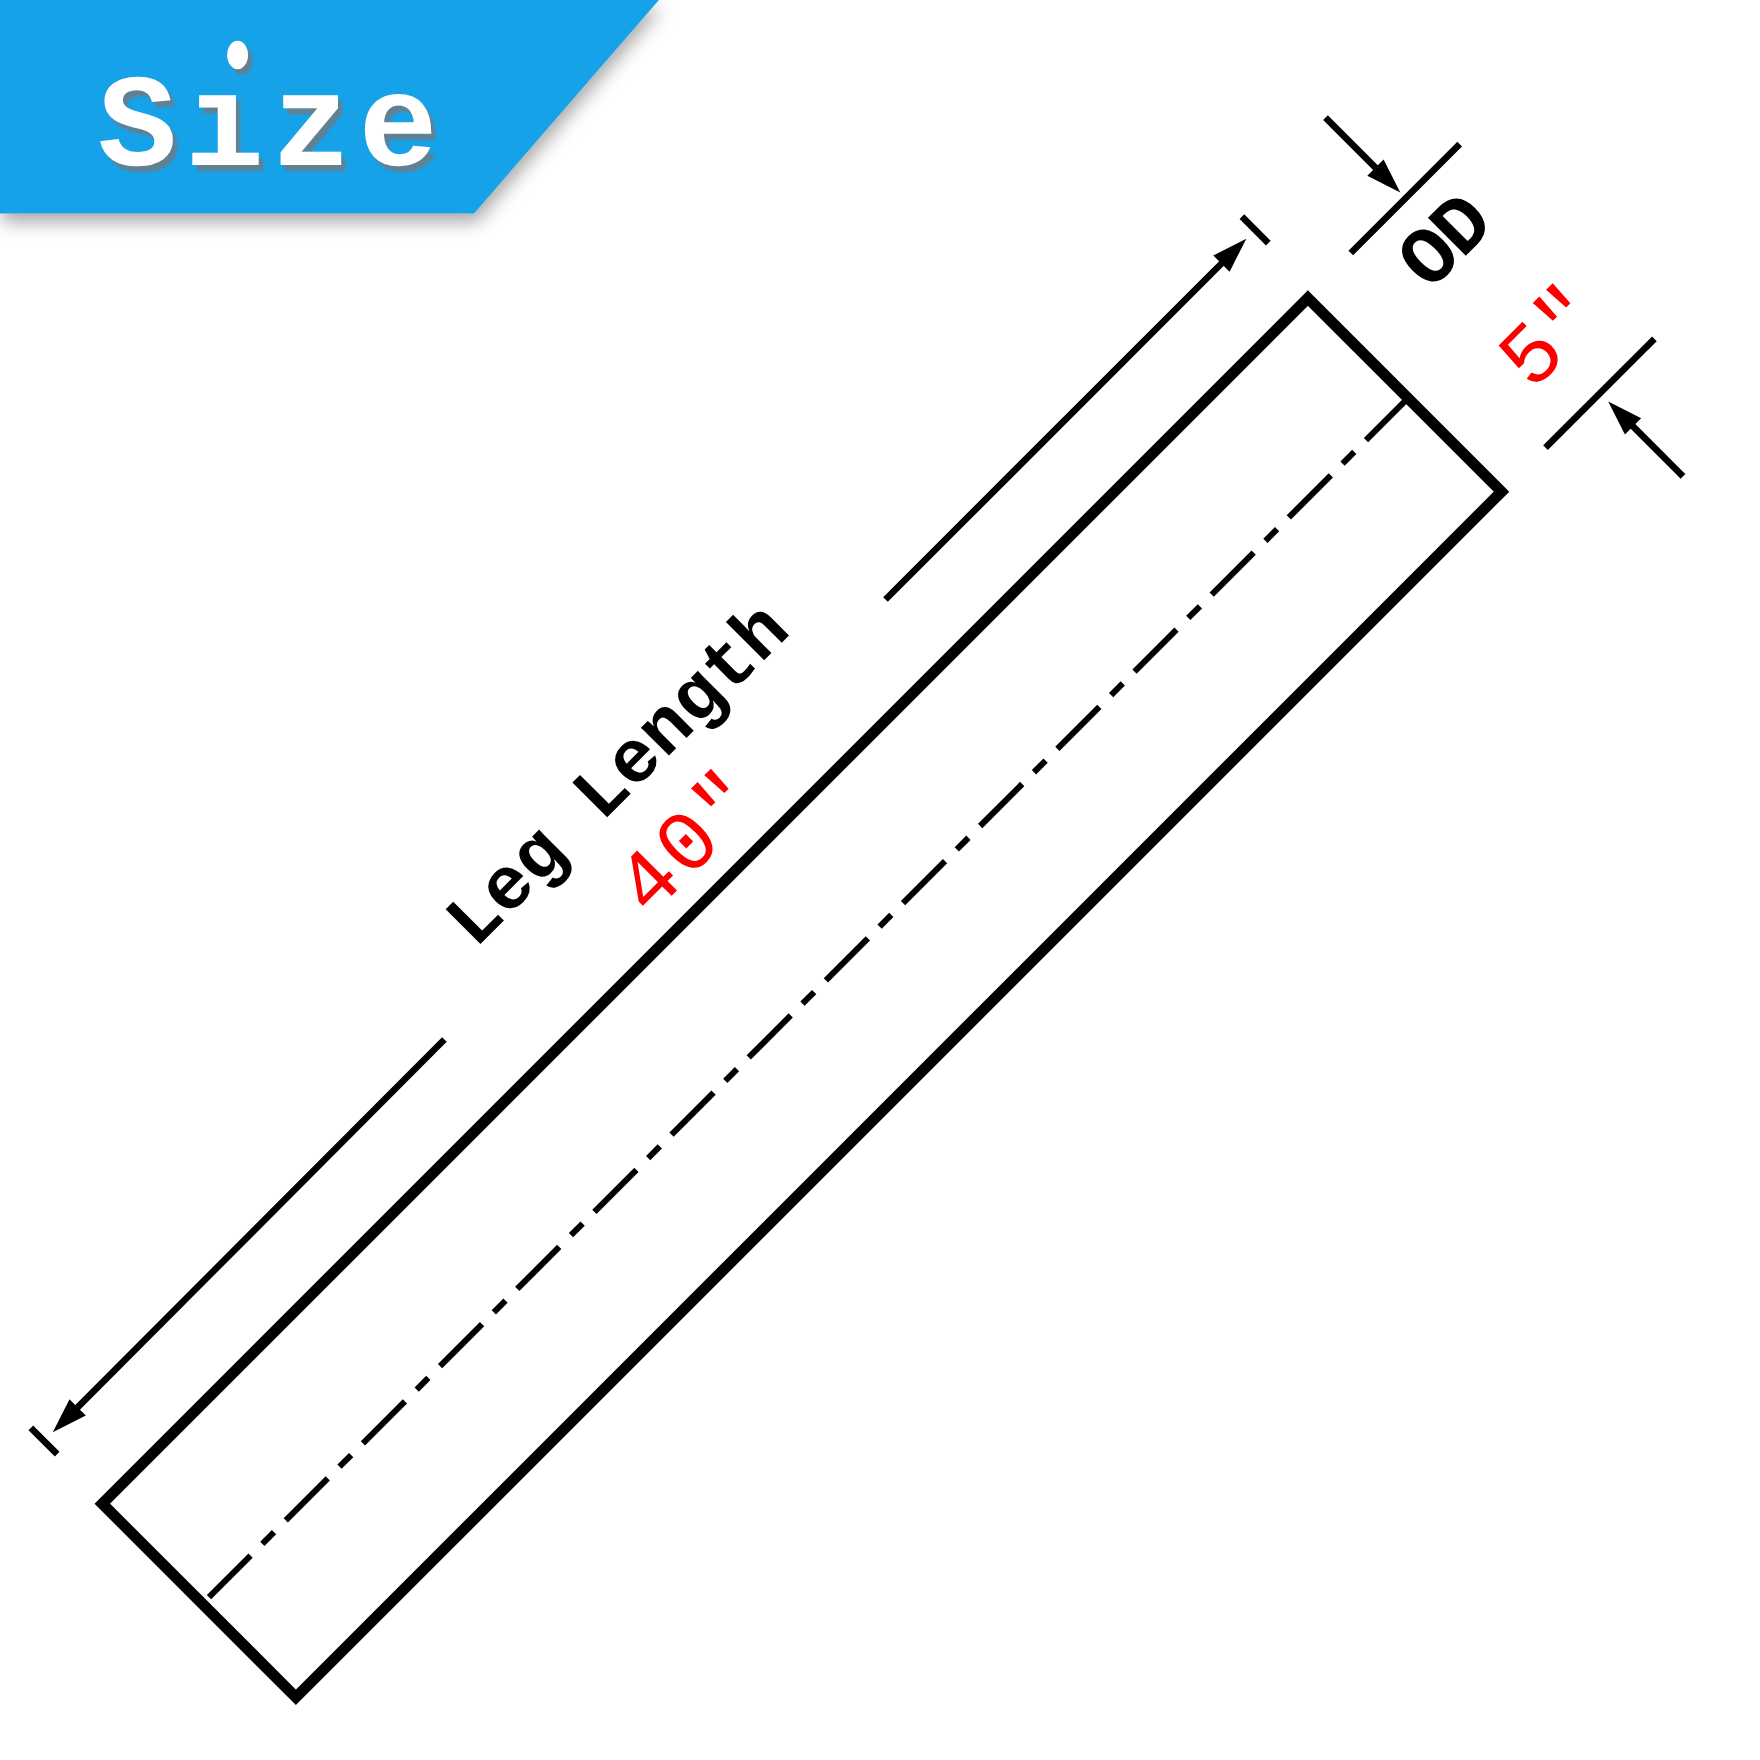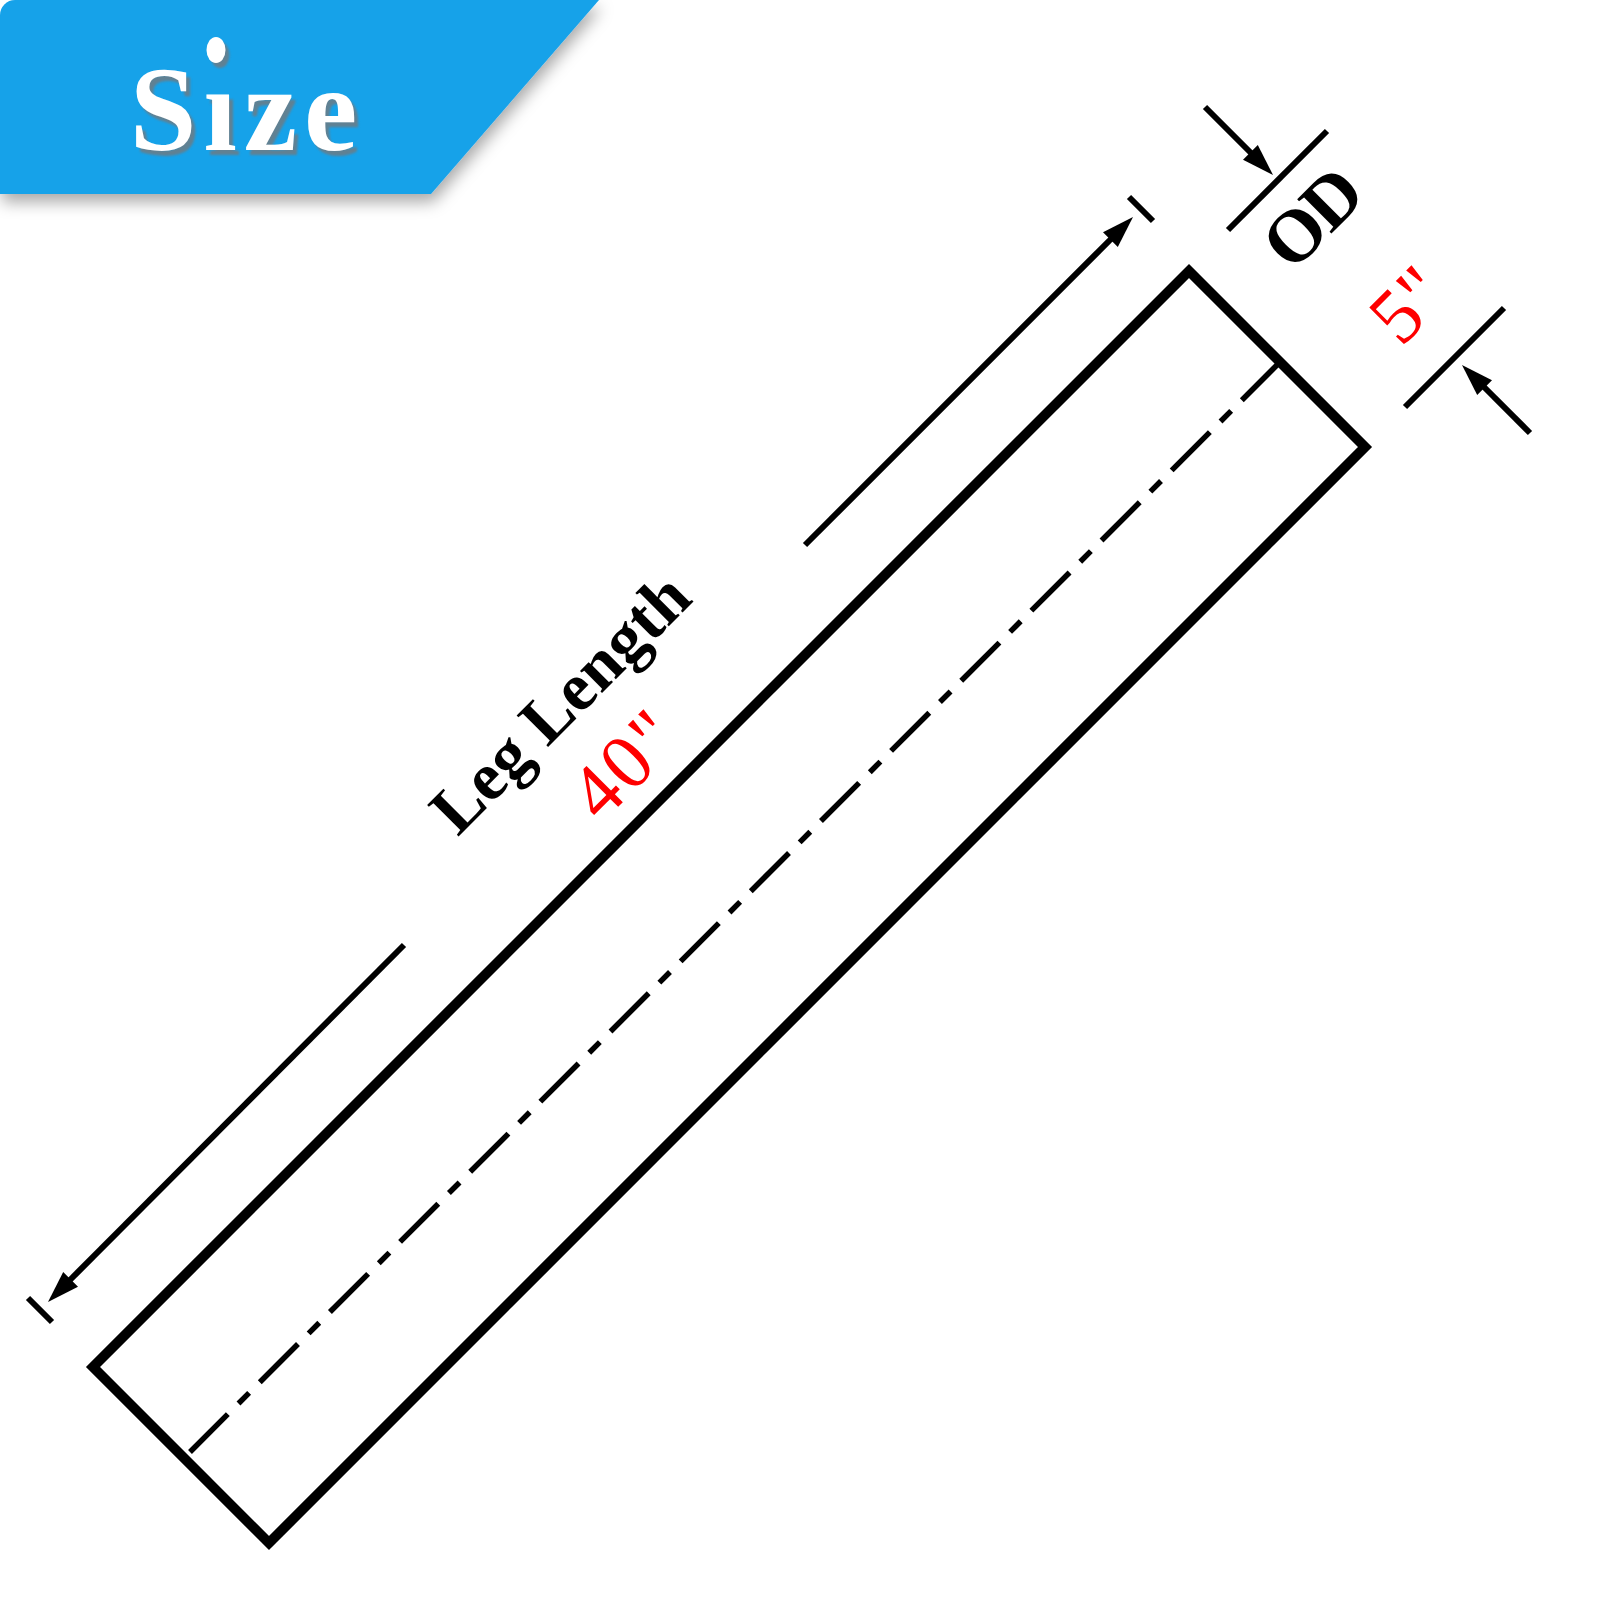--- a/index.html
+++ b/index.html
@@ -1,16 +1,16 @@
 <!DOCTYPE html>
 <html><head>
 <meta charset="utf-8">
 <style>
   html,body{margin:0;padding:0;background:#fff;}
-  .wrap{width:1600px;height:1600px;position:relative;overflow:hidden;font-family:Liberation Serif, serif;border-radius:15px;}
+  .wrap{width:1600px;height:1600px;position:relative;overflow:hidden;font-family:Liberation Mono, monospace;}
 </style>
 </head>
 <body>
 <div class="wrap">
 <svg width="1600" height="1600" viewBox="0 0 1600 1600" xmlns="http://www.w3.org/2000/svg">
   <rect x="0" y="0" width="1600" height="1600" fill="#ffffff"></rect>
 
   <g filter="url(#bshadow)">
     <polygon points="0,0 599,0 431,194 0,194" fill="#17a2e9"></polygon>
   </g>

